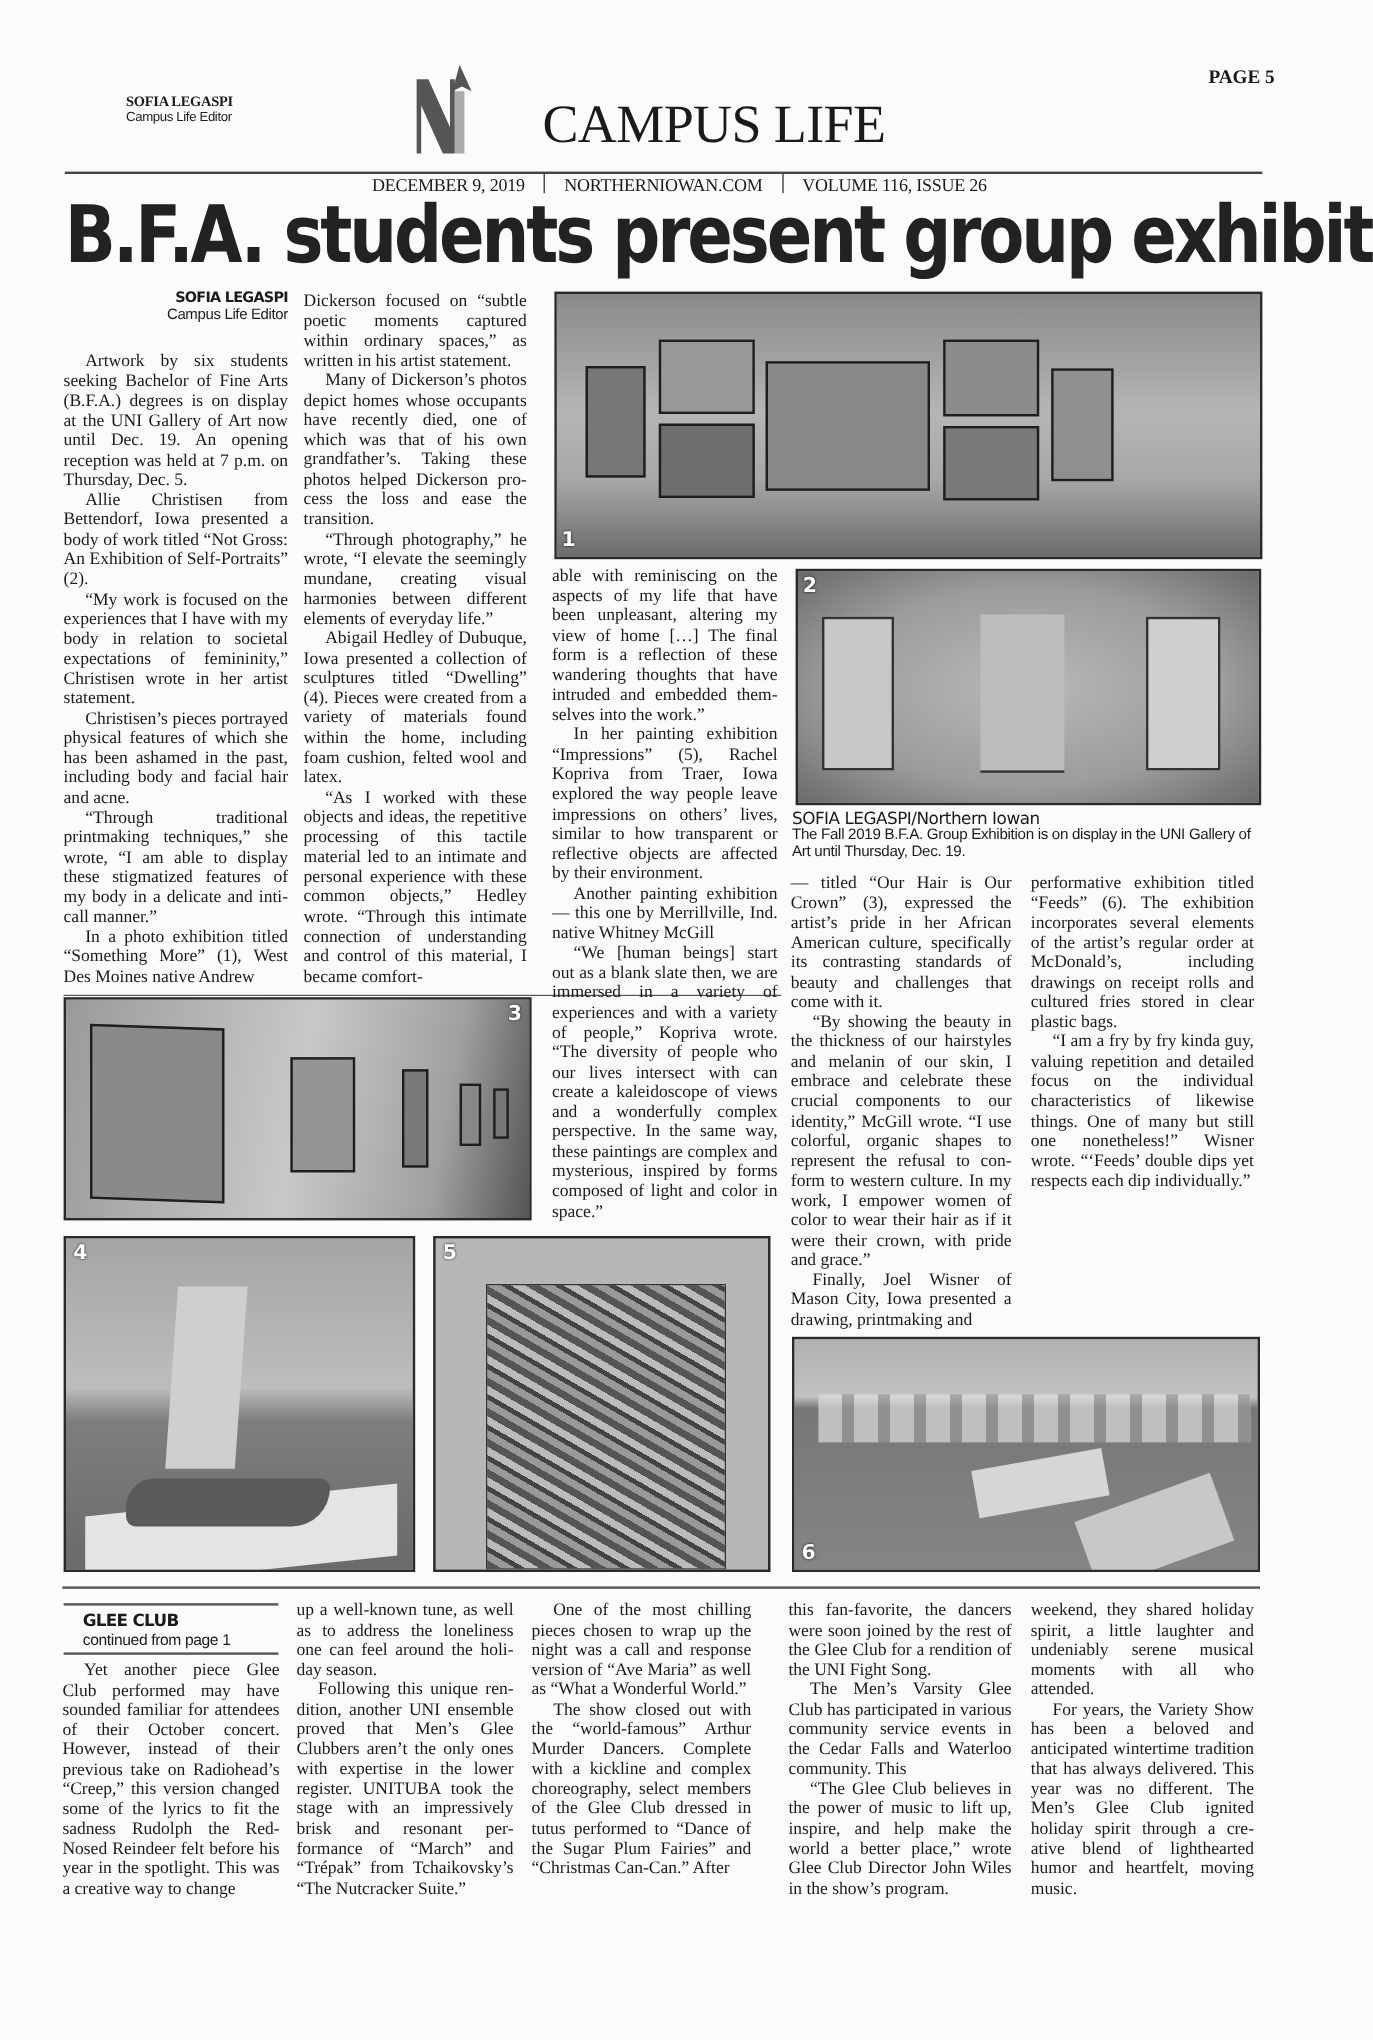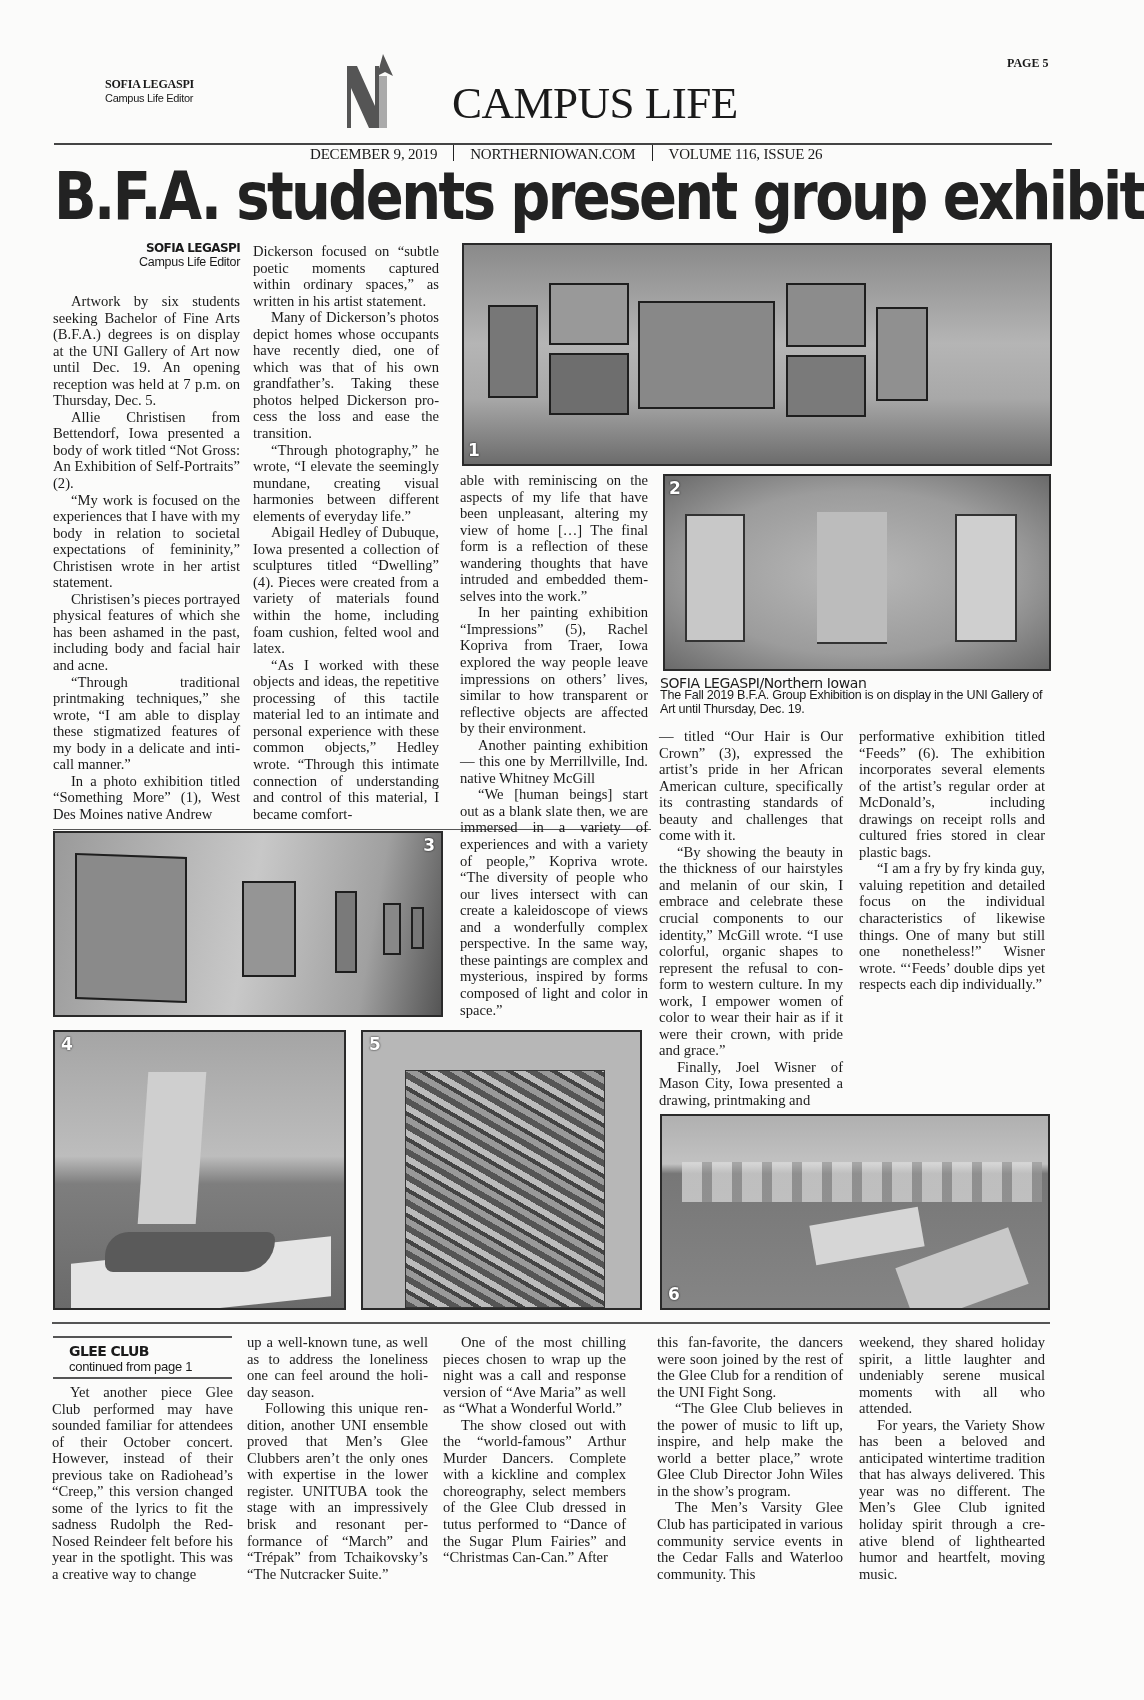--- a/index.html
+++ b/index.html
@@ -3,21 +3,21 @@
 <meta charset="utf-8">
 <style>
   * { box-sizing: border-box; margin: 0; padding: 0; }
   html, body { width: 1144px; height: 1700px; background: #fbfbfa; }
   body { position: relative; overflow: hidden; font-family: "DejaVu Serif", "Liberation Serif", serif; color: #1a1a1a; }
   .abs { position: absolute; }
 
   
   .editor-name { font-family: "Liberation Serif", serif; font-weight: bold; font-size: 12px; letter-spacing: -0.2px; }
   .editor-role { font-family: "Liberation Sans", sans-serif; font-size: 11px; letter-spacing: -0.3px; }
-  .page-num { font-family: "Liberation Serif", serif; font-weight: bold; font-size: 12px; }
+  .page-num { font-family: "Liberation Serif", serif; font-weight: bold; font-size: 16px; }
   .logo-n { width: 58px; height: 76px; }
   .section-title { font-family: "Liberation Serif", serif; font-size: 45px; letter-spacing: -0.5px; line-height: 1; margin-left: 32px; }
   .rule { height: 2px; background: #444; }
   .rule-thin { height: 1px; background: #555; }
   .dateline { font-family: Liberation Serif, serif; font-size: 15px; letter-spacing: -0.2px; white-space: nowrap; margin-left: 24px; }
   .dateline .sep { display: inline-block; width: 1px; height: 16px; background: #222; margin: 0 16px; vertical-align: -2px; }
   .headline { font-family: "DejaVu Sans", sans-serif; font-weight: bold; font-size: 56px; letter-spacing: -2.6px; line-height: 1; transform: scaleY(1.18); transform-origin: top left; white-space: nowrap; color: #222; }
 
   
   .byline-name { font-family: "DejaVu Sans", sans-serif; font-weight: bold; font-size: 12px; letter-spacing: -0.6px; text-align: right; }
@@ -177,19 +177,19 @@
 <div class="abs col" style="left:247px;top:1334px;width:181px;">
   <p class="noindent">up a well-known tune, as well as to address the loneliness one can feel around the holi­day season.</p>
   <p>Following this unique ren­dition, another UNI ensem­ble proved that Men’s Glee Clubbers aren’t the only ones with expertise in the lower register. UNITUBA took the stage with an impressive­ly brisk and resonant per­formance of “March” and “Trépak” from Tchaikovsky’s “The Nutcracker Suite.”</p>
 </div>
 <div class="abs col" style="left:443px;top:1334px;width:183px;">
   <p>One of the most chilling pieces chosen to wrap up the night was a call and response version of “Ave Maria” as well as “What a Wonderful World.”</p>
   <p>The show closed out with the “world-famous” Arthur Murder Dancers. Complete with a kickline and complex choreography, select members of the Glee Club dressed in tutus performed to “Dance of the Sugar Plum Fairies” and “Christmas Can-Can.” After</p>
 </div>
 <div class="abs col" style="left:657px;top:1334px;width:186px;">
   <p class="noindent">this fan-favorite, the dancers were soon joined by the rest of the Glee Club for a rendi­tion of the UNI Fight Song.</p>
+  <p>The Men’s Varsity Glee Club has participated in various community service events in the Cedar Falls and Waterloo community. This</p>
   <p>“The Glee Club believes in the power of music to lift up, inspire, and help make the world a better place,” wrote Glee Club Director John Wiles in the show’s program.</p>
-  <p>The Men’s Varsity Glee Club has participated in various community service events in the Cedar Falls and Waterloo community. This</p>
 </div>
 <div class="abs col" style="left:859px;top:1334px;width:186px;">
   <p class="noindent">weekend, they shared holi­day spirit, a little laughter and undeniably serene musi­cal moments with all who attended.</p>
   <p>For years, the Variety Show has been a beloved and anticipated wintertime tradi­tion that has always delivered. This year was no different. The Men’s Glee Club ignited holiday spirit through a cre­ative blend of lighthearted humor and heartfelt, moving music.</p>
 </div>
 
 </body></html>

